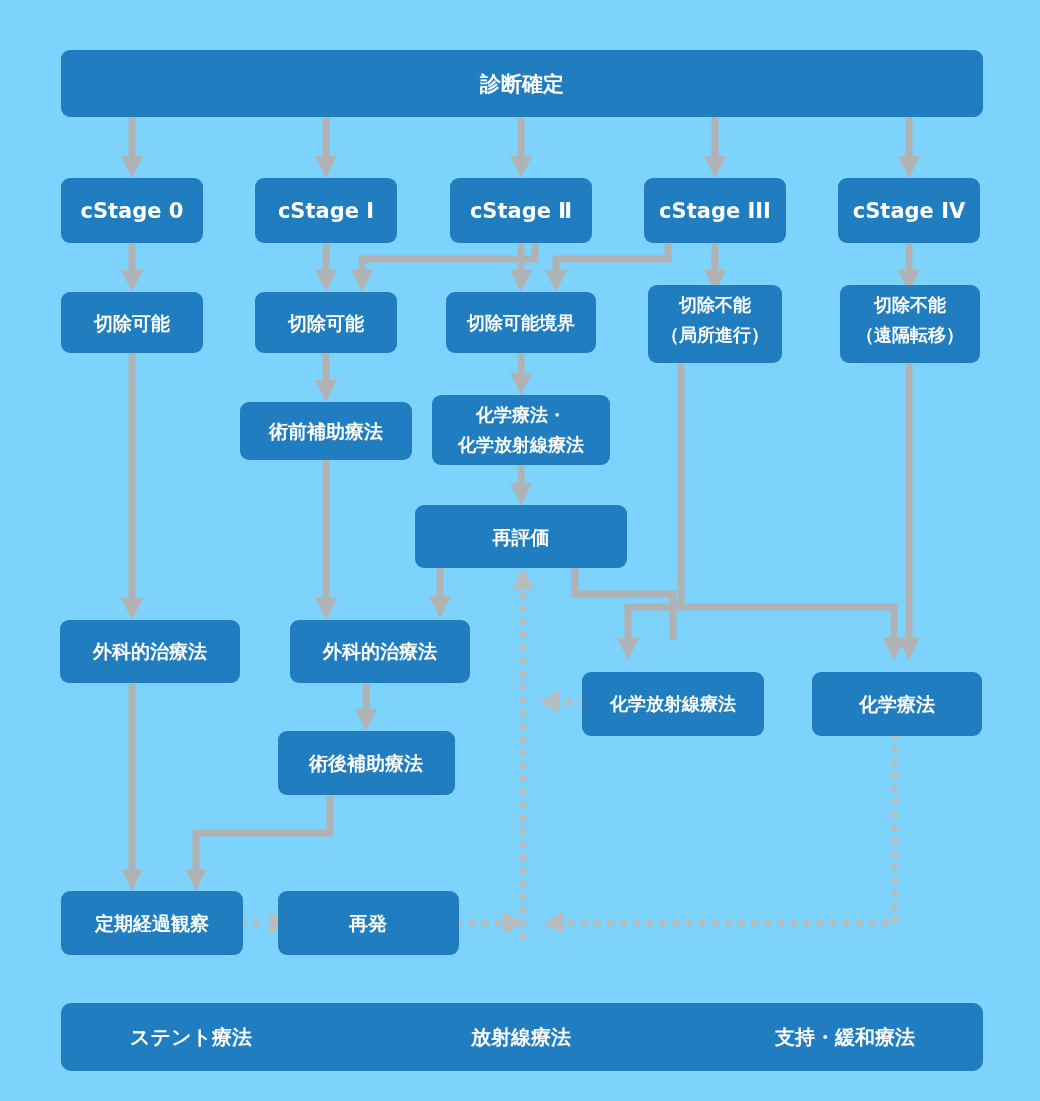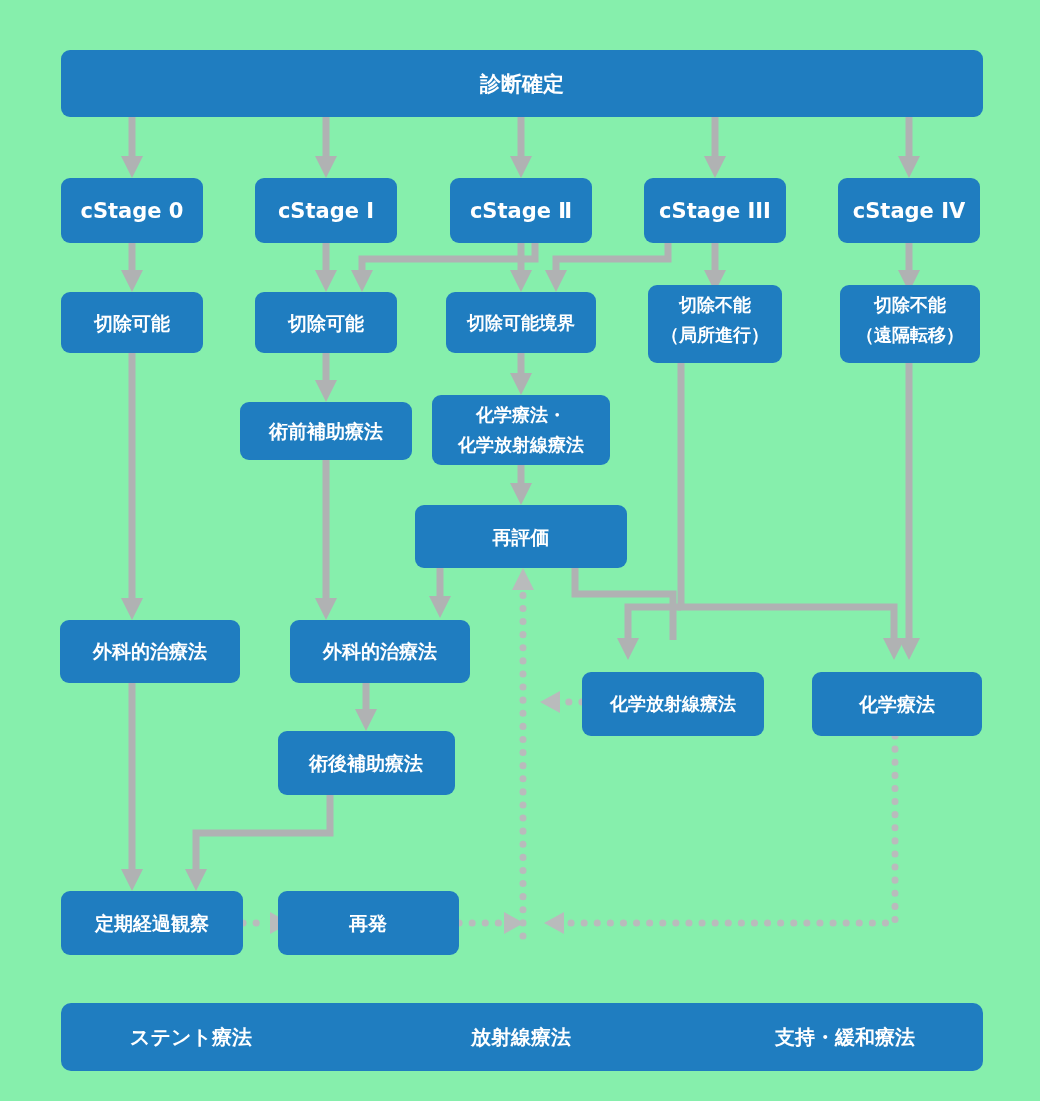--- a/index.html
+++ b/index.html
@@ -7,21 +7,21 @@
     padding: 0;
     background: #ffffff;
   }
   body {
     font-family: "DejaVu Sans", "Liberation Sans", sans-serif;
   }
   #flow-wrap {
     position: relative;
     width: 1040px;
     height: 1101px;
-    background: #86efac;
+    background: #7dd3fc;
     overflow: hidden;
   }
   svg.flow-canvas {
     position: absolute;
     left: 0;
     top: 0;
     width: 1040px;
     height: 1101px;
   }
   .node-rect {

